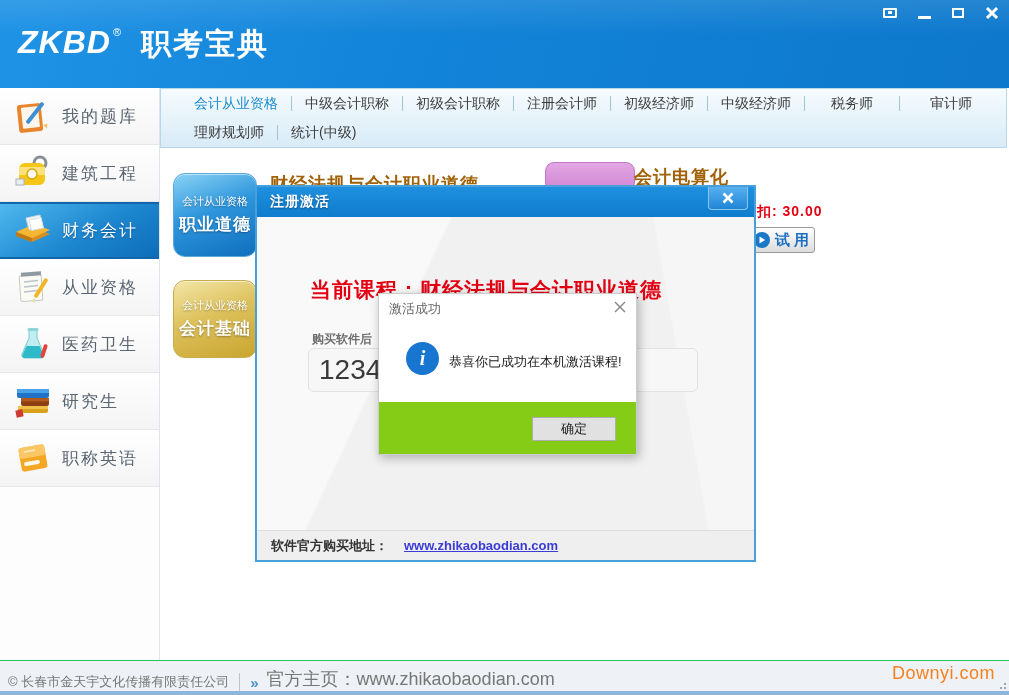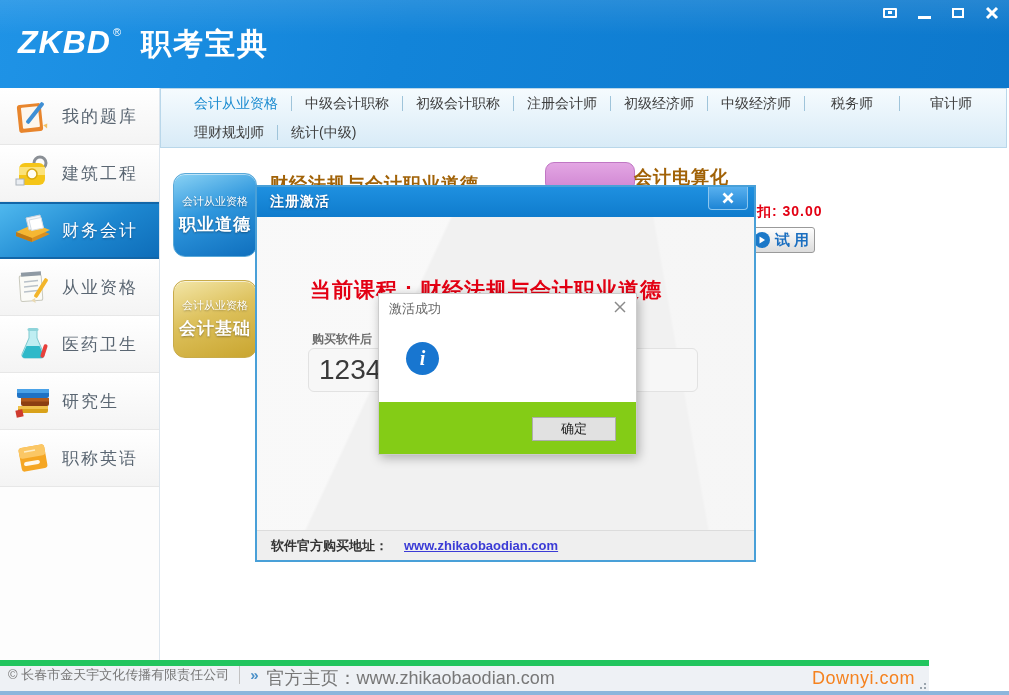--- a/index.html
+++ b/index.html
@@ -109,22 +109,22 @@
   .mb-info { position:absolute; left:27px; top:48px; width:33px; height:33px; border-radius:50%;
     background:#1876d0; color:#fff; display:flex; align-items:center; justify-content:center;
     font-family:"Liberation Serif","DejaVu Serif",serif; font-style:italic; font-weight:bold; font-size:20px; }
   .mb-msg { position:absolute; left:70px; top:59px; font-size:13px; color:#1a1a1a; }
   .mb-footer { position:absolute; left:0; bottom:0; width:100%; height:52px; background:#84cc16; }
   .mb-ok { position:absolute; right:20px; top:15px; width:84px; height:24px;
     background:#e1e1e1; border:1px solid #adadad; font-size:13px; color:#1a1a1a; cursor:pointer;
     font-family:"Liberation Sans","DejaVu Sans",sans-serif; }
 
   
-  .statusbar { position:absolute; left:0; top:660px; width:929px; height:31px;
-    background:#eef1f5; border-top:6px solid #22c55e; display:flex; align-items:flex-start; }
+  .statusbar { position:absolute; left:0; top:660px; width:1009px; height:31px;
+    background:#eef1f5; border-top:1px solid #22c55e; display:flex; align-items:flex-end; }
   .sb-copy { font-size:13px; color:#777; margin-left:8px; }
   .sb-sep { width:1px; height:18px; background:#c2c2c2; margin:0 10px; }
   .sb-chev { font-size:15px; color:#4a90c8; font-weight:bold; margin-right:8px; }
   .sb-home { font-size:18px; color:#777; }
   .watermark { position:absolute; right:14px; top:2px; font-size:18px; font-weight:normal;
     color:#f5821f; letter-spacing:0.5px; }
   .grip { position:absolute; right:3px; bottom:2px; width:8px; height:8px; }
   .grip i { position:absolute; width:2px; height:2px; background:#9aa4ad; }
   .grip i:nth-child(1){right:0;bottom:0;} .grip i:nth-child(2){right:4px;bottom:0;}
   .grip i:nth-child(3){right:0;bottom:4px;}
@@ -322,20 +322,21 @@
 
   <div class="msgbox">
     <span class="mb-title">激活成功</span>
     <div class="mb-close">
       <svg width="14" height="14" viewBox="0 0 14 14">
           <line x1="2" y1="2" x2="12" y2="12"></line>
           <line x1="12" y1="2" x2="2" y2="12"></line>
         </svg>
     </div>
     <div class="mb-info">i</div>
+    <div class="mb-msg">恭喜你已成功在本机激活课程!</div>
     <div class="mb-footer">
       <button class="mb-ok">确定</button>
     </div>
   </div>
 
   <footer class="statusbar">
     <span class="sb-copy">© 长春市金天宇文化传播有限责任公司</span>
     <span class="sb-sep"></span>
     <span class="sb-chev">»</span>
     <span class="sb-home">官方主页：www.zhikaobaodian.com</span>

